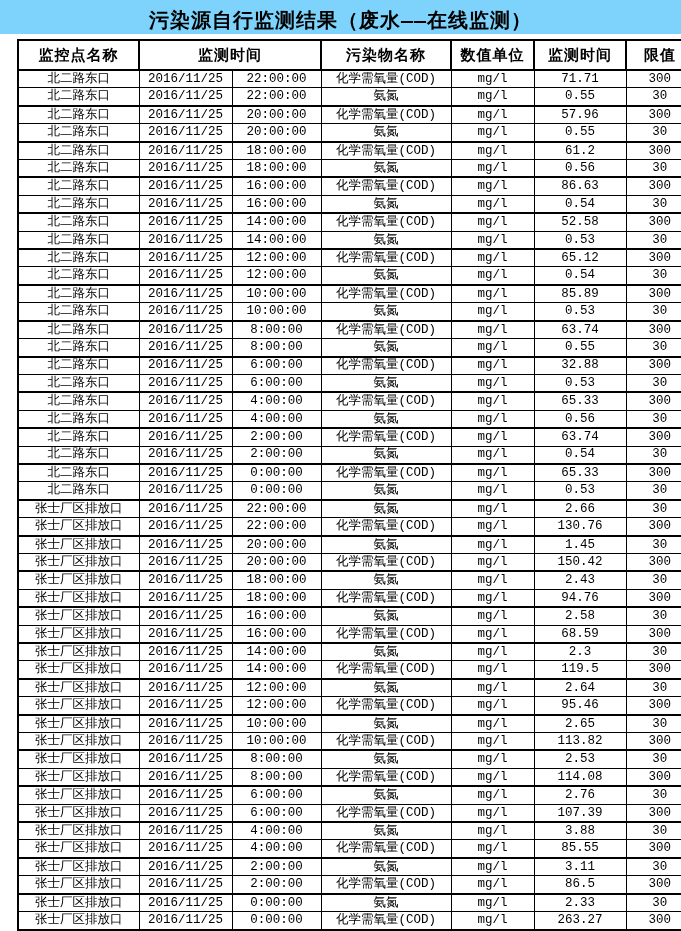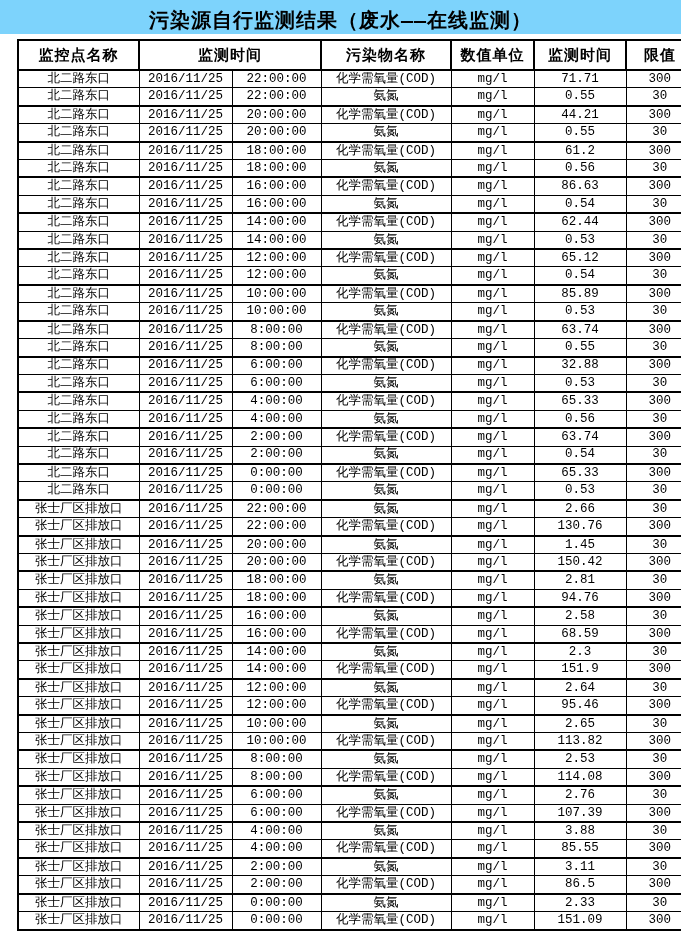--- a/index.html
+++ b/index.html
@@ -123,21 +123,21 @@
     <td>mg/l</td>
     <td>0.55</td>
     <td>30</td>
   </tr>
         <tr>
     <td>北二路东口</td>
     <td>2016/11/25</td>
     <td>20:00:00</td>
     <td>化学需氧量(COD)</td>
     <td>mg/l</td>
-    <td>44.21</td>
+    <td>57.96</td>
     <td>300</td>
   </tr>
         <tr class="group-end">
     <td>北二路东口</td>
     <td>2016/11/25</td>
     <td>20:00:00</td>
     <td>氨氮</td>
     <td>mg/l</td>
     <td>0.55</td>
     <td>30</td>
@@ -177,21 +177,21 @@
     <td>mg/l</td>
     <td>0.54</td>
     <td>30</td>
   </tr>
         <tr>
     <td>北二路东口</td>
     <td>2016/11/25</td>
     <td>14:00:00</td>
     <td>化学需氧量(COD)</td>
     <td>mg/l</td>
-    <td>62.44</td>
+    <td>52.58</td>
     <td>300</td>
   </tr>
         <tr class="group-end">
     <td>北二路东口</td>
     <td>2016/11/25</td>
     <td>14:00:00</td>
     <td>氨氮</td>
     <td>mg/l</td>
     <td>0.53</td>
     <td>30</td>
@@ -357,21 +357,21 @@
     <td>mg/l</td>
     <td>150.42</td>
     <td>300</td>
   </tr>
         <tr>
     <td>张士厂区排放口</td>
     <td>2016/11/25</td>
     <td>18:00:00</td>
     <td>氨氮</td>
     <td>mg/l</td>
-    <td>2.81</td>
+    <td>2.43</td>
     <td>30</td>
   </tr>
         <tr class="group-end">
     <td>张士厂区排放口</td>
     <td>2016/11/25</td>
     <td>18:00:00</td>
     <td>化学需氧量(COD)</td>
     <td>mg/l</td>
     <td>94.76</td>
     <td>300</td>
@@ -402,21 +402,21 @@
     <td>mg/l</td>
     <td>2.3</td>
     <td>30</td>
   </tr>
         <tr class="group-end">
     <td>张士厂区排放口</td>
     <td>2016/11/25</td>
     <td>14:00:00</td>
     <td>化学需氧量(COD)</td>
     <td>mg/l</td>
-    <td>151.9</td>
+    <td>119.5</td>
     <td>300</td>
   </tr>
         <tr>
     <td>张士厂区排放口</td>
     <td>2016/11/25</td>
     <td>12:00:00</td>
     <td>氨氮</td>
     <td>mg/l</td>
     <td>2.64</td>
     <td>30</td>
@@ -528,18 +528,18 @@
     <td>mg/l</td>
     <td>2.33</td>
     <td>30</td>
   </tr>
         <tr class="group-end">
     <td>张士厂区排放口</td>
     <td>2016/11/25</td>
     <td>0:00:00</td>
     <td>化学需氧量(COD)</td>
     <td>mg/l</td>
-    <td>151.09</td>
+    <td>263.27</td>
     <td>300</td>
   </tr>
       </tbody>
   </table>
 </div>
 
 </body></html>

